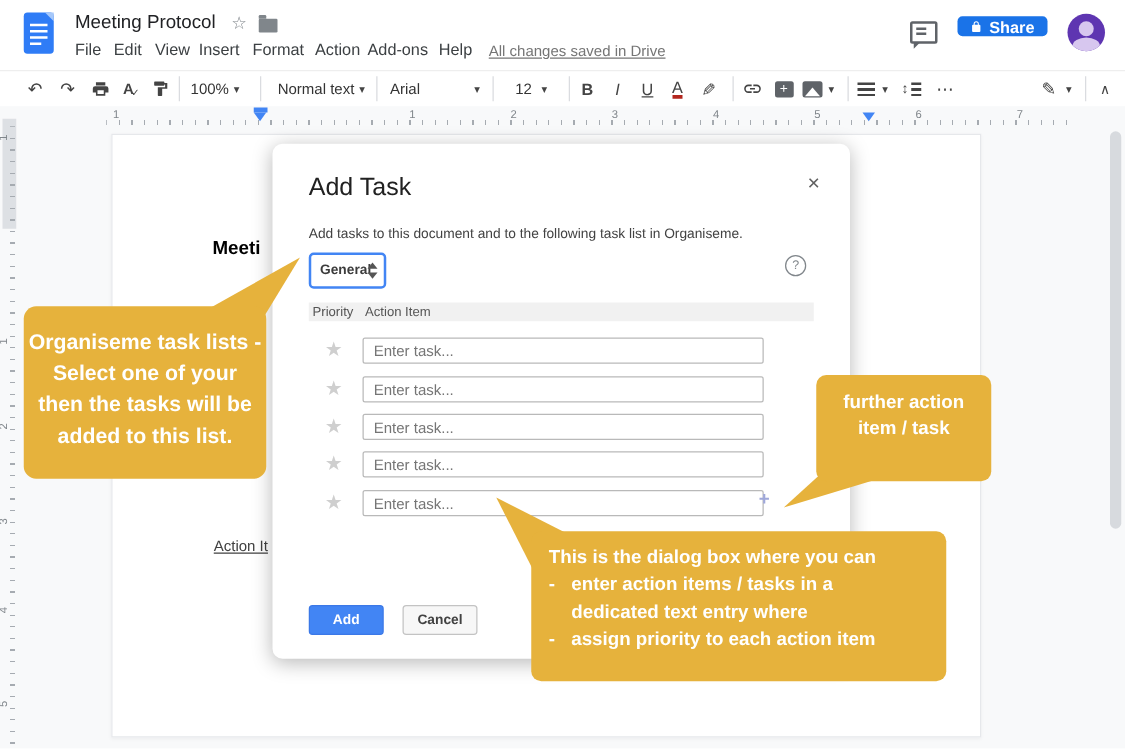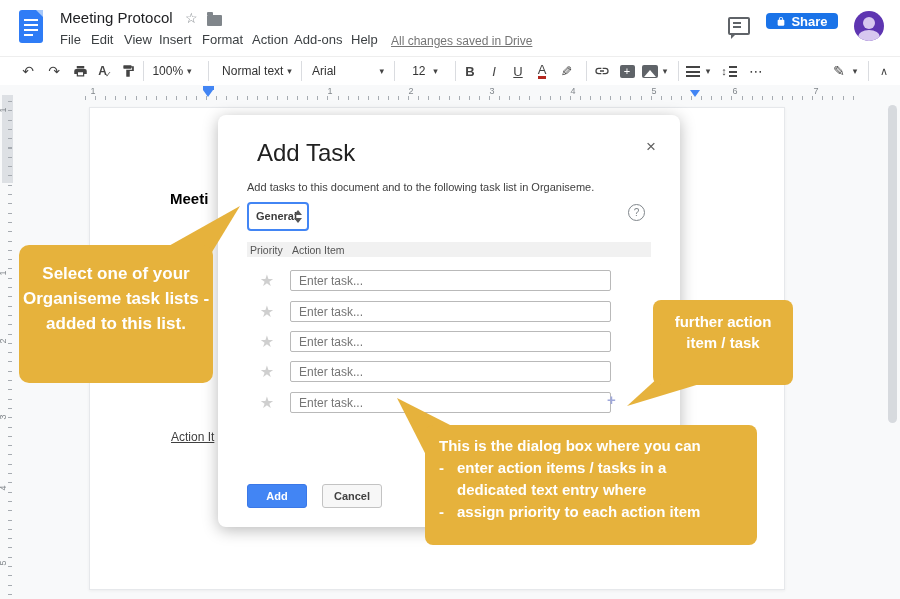--- a/index.html
+++ b/index.html
@@ -50,21 +50,21 @@
   .v-ticks{left:8px;top:101px;width:4px;height:498px;background:repeating-linear-gradient(to bottom,#a6abb1 0 1px,transparent 1px 9.3px);}
   .v-num{left:0px;font-size:9px;color:#80868b;transform:rotate(-90deg);}
   .page{left:89px;top:107px;width:694px;height:481px;background:#fff;border:1px solid #e6e8eb;box-shadow:0 1px 3px rgba(0,0,0,.05);}
   .scrollbar{left:888px;top:105px;width:9px;height:318px;background:#d7dade;border-radius:5px;}
   
   .doc-frag{font-size:11px;color:#404040;}
   .doc-title-frag{left:170px;top:190px;font-size:15px;font-weight:700;color:#000;}
   .u{text-decoration:underline;}
   
   .dialog{left:218px;top:115px;width:462px;height:412px;background:#fff;border-radius:8px;box-shadow:0 3px 16px rgba(0,0,0,.28);}
-  .dlg-title{left:29px;top:24px;font-size:24px;color:#212121;margin-left:10px;}
+  .dlg-title{left:29px;top:24px;font-size:20px;color:#212121;}
   .dlg-close{right:24px;top:22px;font-size:17px;color:#616161;cursor:default;}
   .dlg-desc{left:29px;top:66px;font-size:11px;color:#424242;}
   .dlg-select{left:29px;top:87px;width:58px;height:25px;border:2px solid #4285f4;border-radius:4px;background:#fff;}
   .dlg-select .val{position:absolute;left:7px;top:6px;font-size:11px;font-weight:700;color:#3c3c3c;}
   .spin{position:absolute;right:5px;width:0;height:0;border-left:4px solid transparent;border-right:4px solid transparent;}
   .spin.up{top:6px;border-bottom:5px solid #555;}
   .spin.dn{bottom:6px;border-top:5px solid #555;}
   .dlg-help{left:410px;top:89px;width:15px;height:15px;border:1.5px solid #80868b;border-radius:50%;color:#80868b;font-size:10px;display:flex;align-items:center;justify-content:center;}
   .dlg-header{left:29px;top:127px;width:404px;height:15px;background:#f1f1f1;}
   .dlg-header span{position:absolute;top:2px;font-size:10.5px;color:#555;}
@@ -256,22 +256,23 @@
     <div class="btn btn-cancel">Cancel</div>
   </div>
 
   <svg class="abs tails">
     <polygon points="158,252 240,206 212,252" fill="#e6b23c"></polygon>
     <polygon points="660,376 703,383 627,406" fill="#e6b23c"></polygon>
     <polygon points="397,398 456,428 428,459" fill="#e6b23c"></polygon>
   </svg>
 
   <div class="abs callout co-left">
+    <div>Organiseme task lists -</div>
     <div>Select one of your</div>
-    <div>Organiseme task lists -</div>
+    <div>then the tasks will be</div>
     <div>added to this list.</div>
   </div>
   <div class="abs callout co-right">
     <div>further action</div>
     <div>item / task</div>
   </div>
   <div class="abs callout co-bottom">
     <div>This is the dialog box where you can</div>
     <div class="bullet">
       <span class="dash">-</span>

